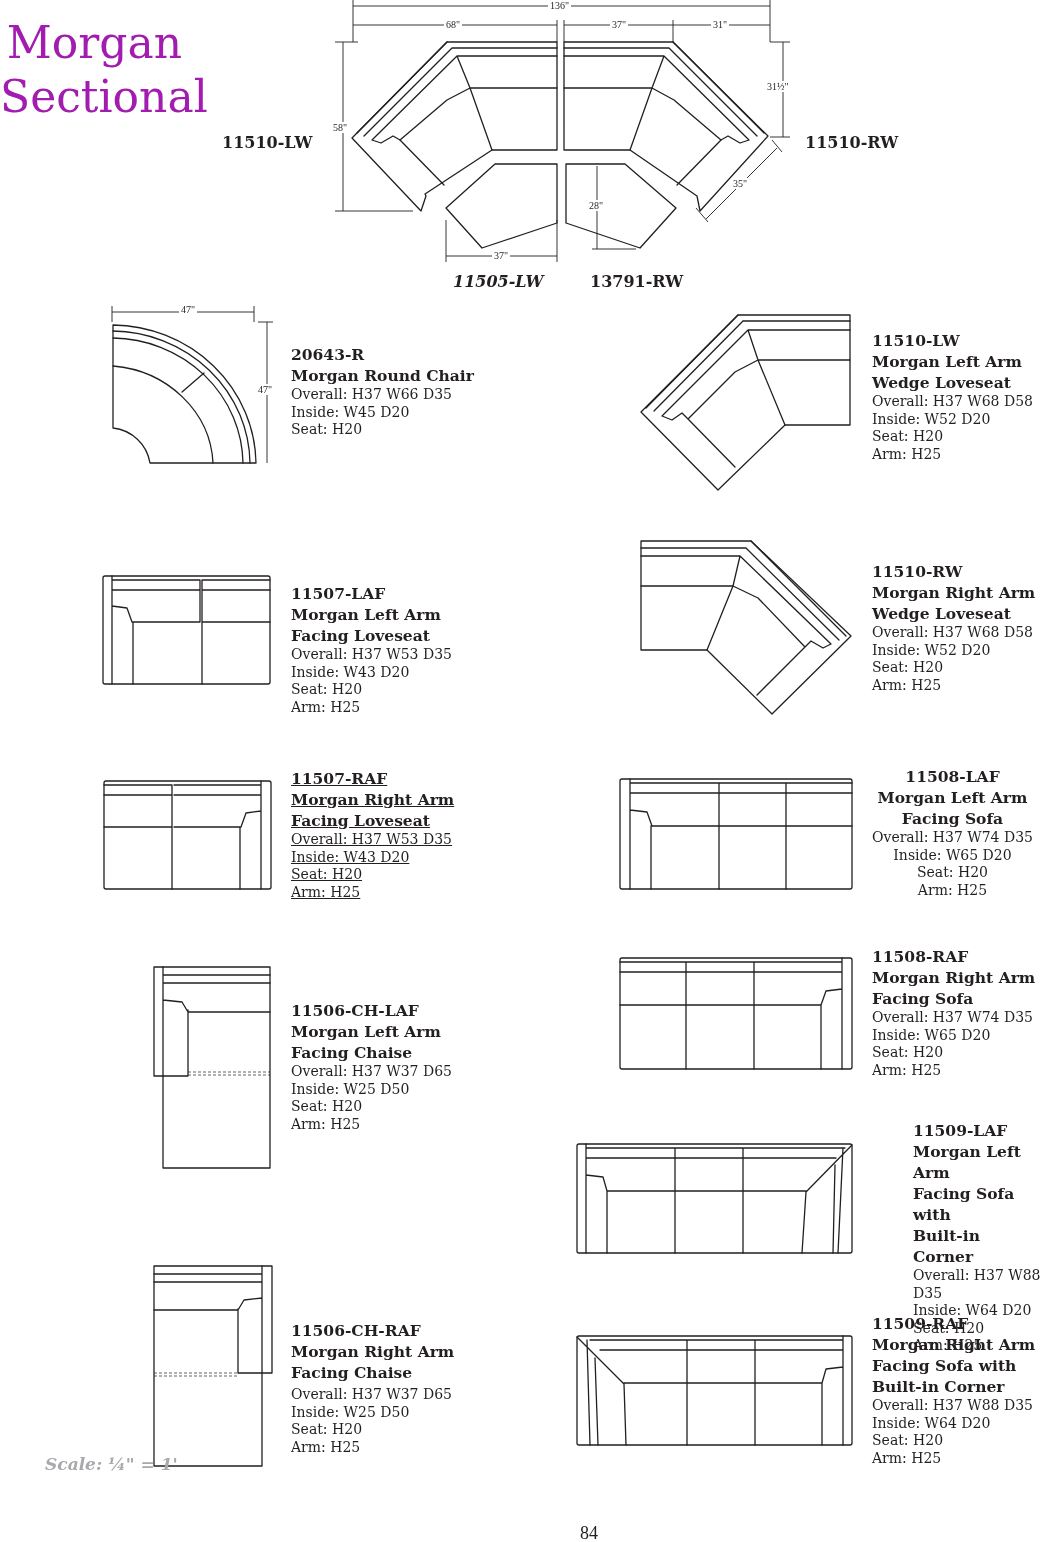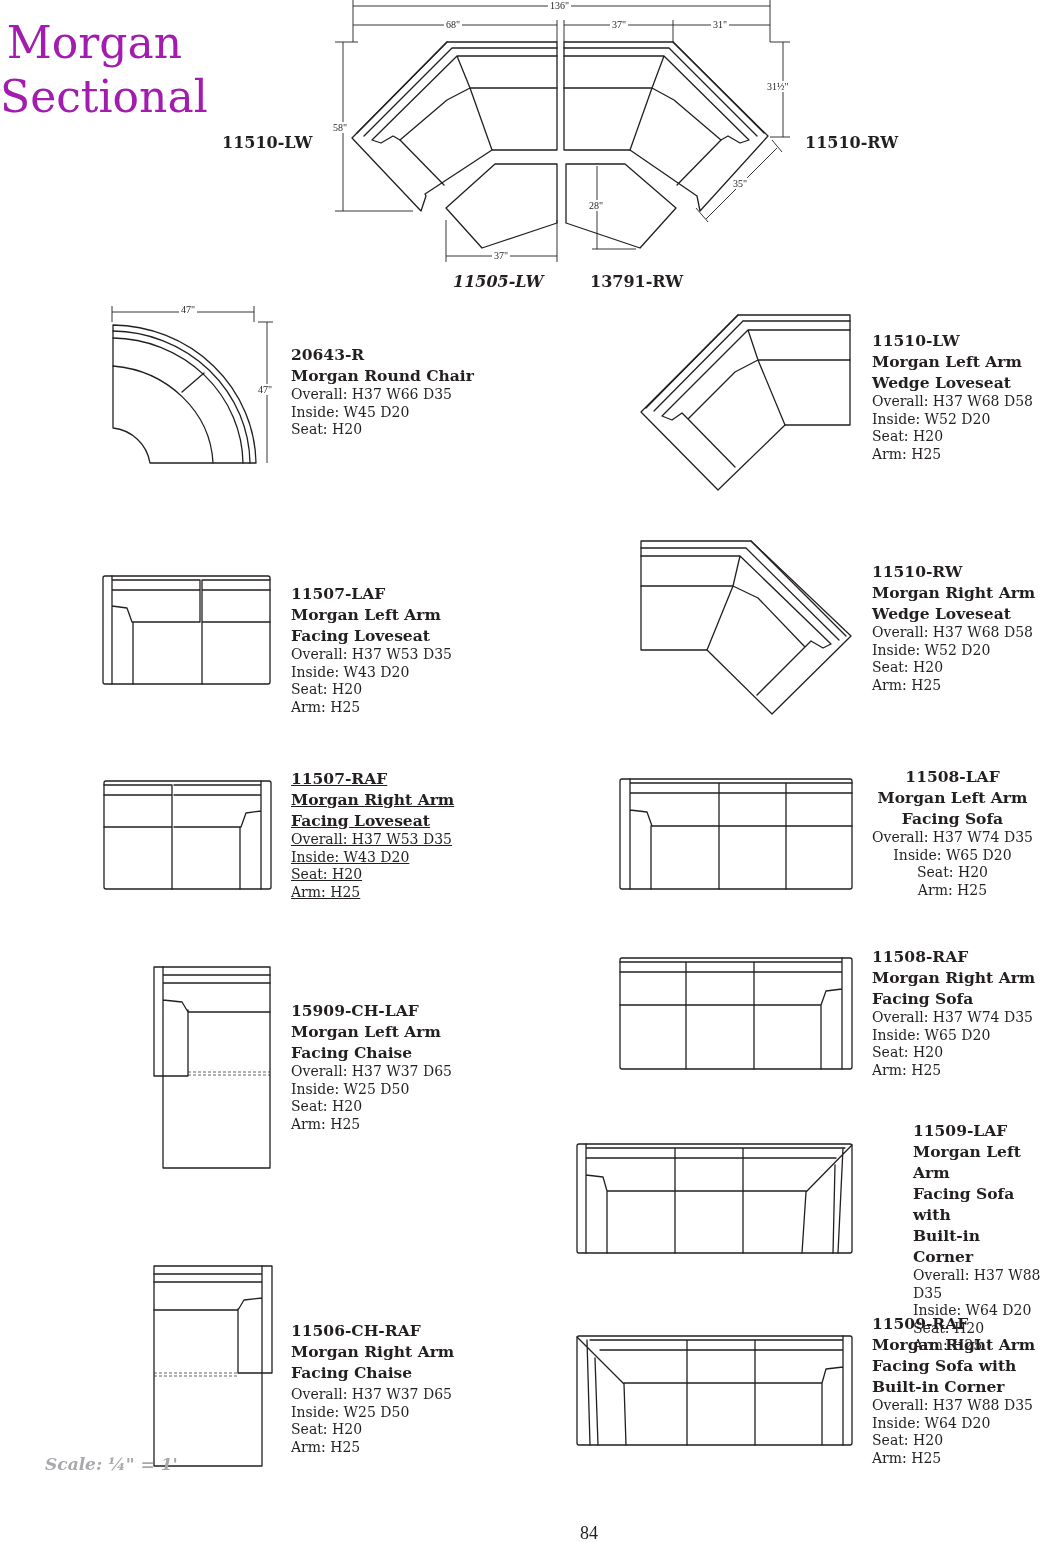--- a/index.html
+++ b/index.html
@@ -197,21 +197,21 @@
   <span class="code">11508-LAF</span>
   <span class="name">Morgan Left Arm</span>
   <span class="name">Facing Sofa</span>
   <span class="ln">Overall: H37  W74  D35</span>
   <span class="ln">Inside: W65  D20</span>
   <span class="ln">Seat: H20</span>
   <span class="ln">Arm: H25</span>
 </div>
 
 <div class="abs spec" style="left:291px;top:1000px;">
-  <span class="code">15909-CH-LAF</span>
+  <span class="code">11506-CH-LAF</span>
   <span class="name">Morgan Left Arm</span>
   <span class="name">Facing Chaise</span>
   <span class="ln">Overall: H37  W37  D65</span>
   <span class="ln">Inside: W25  D50</span>
   <span class="ln">Seat: H20</span>
   <span class="ln">Arm: H25</span>
 </div>
 
 <div class="abs spec" style="left:872px;top:946px;">
   <span class="code">11508-RAF</span>

